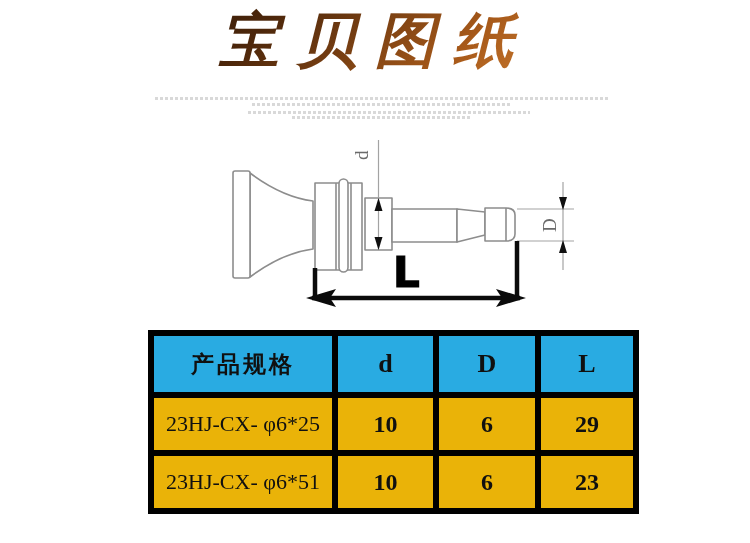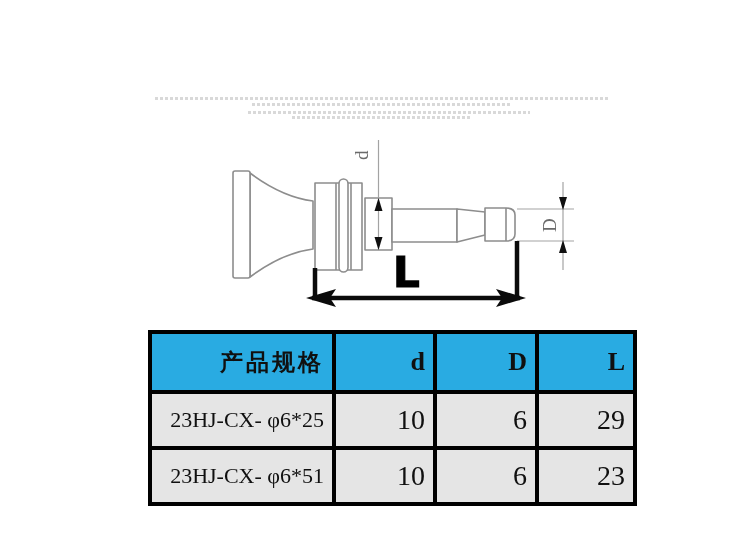--- a/index.html
+++ b/index.html
@@ -47,35 +47,36 @@
                fill:#000; stroke:#000; stroke-width:1.2; }
 
   
   .spec-table {
     position:absolute; left:148px; top:330px;
     border-collapse:collapse; table-layout:fixed;
     font-family:"Liberation Serif","DejaVu Serif",serif;
     color:#101010;
   }
   .spec-table th, .spec-table td {
-    border:4px solid #000000; text-align:right; vertical-align:middle; padding:8px;
+    border:6px solid #000000; text-align:center; vertical-align:middle; padding:8px;
     overflow:hidden; white-space:nowrap;
   }
   .spec-table thead th { background:#29ABE2; height:40px; font-weight:bold; }
   .spec-table thead th.h-spec { font-size:23px; letter-spacing:3px; }
   .spec-table thead th.h-dim  { font-size:26px; }
-  .spec-table tbody td { height:36px; background:#e5e5e5; }
+  .spec-table tbody td { height:36px; background:#eab308; }
   .spec-table tbody td.c-spec { font-size:22px; }
-  .spec-table tbody td.c-num  { font-size:28px; }
+  .spec-table tbody td.c-num  { font-size:24px;font-weight:bold; }
 </style>
 </head>
 <body>
 
 <div class="page">
 
+  <h1 class="title">宝贝图纸</h1>
 
   <div>
     <div class="wm wm1"></div>
     <div class="wm wm2"></div>
     <div class="wm wm3"></div>
     <div class="wm wm4"></div>
   </div>
 
   <svg class="drawing" viewBox="0 0 420 200">
 

